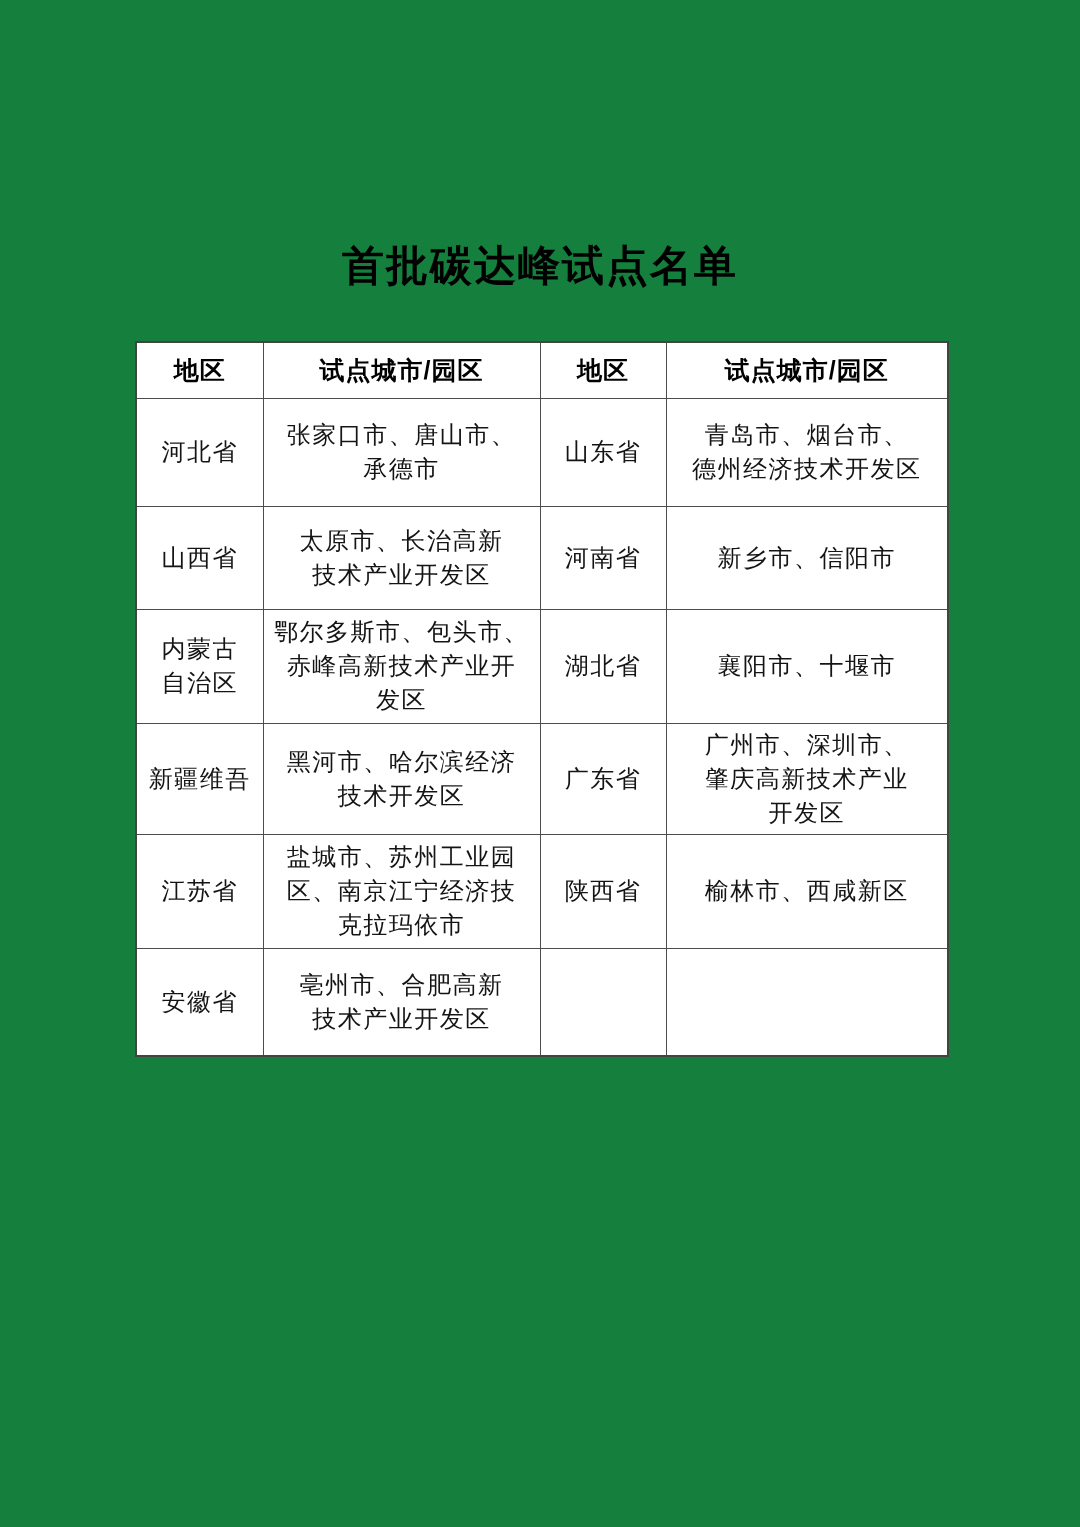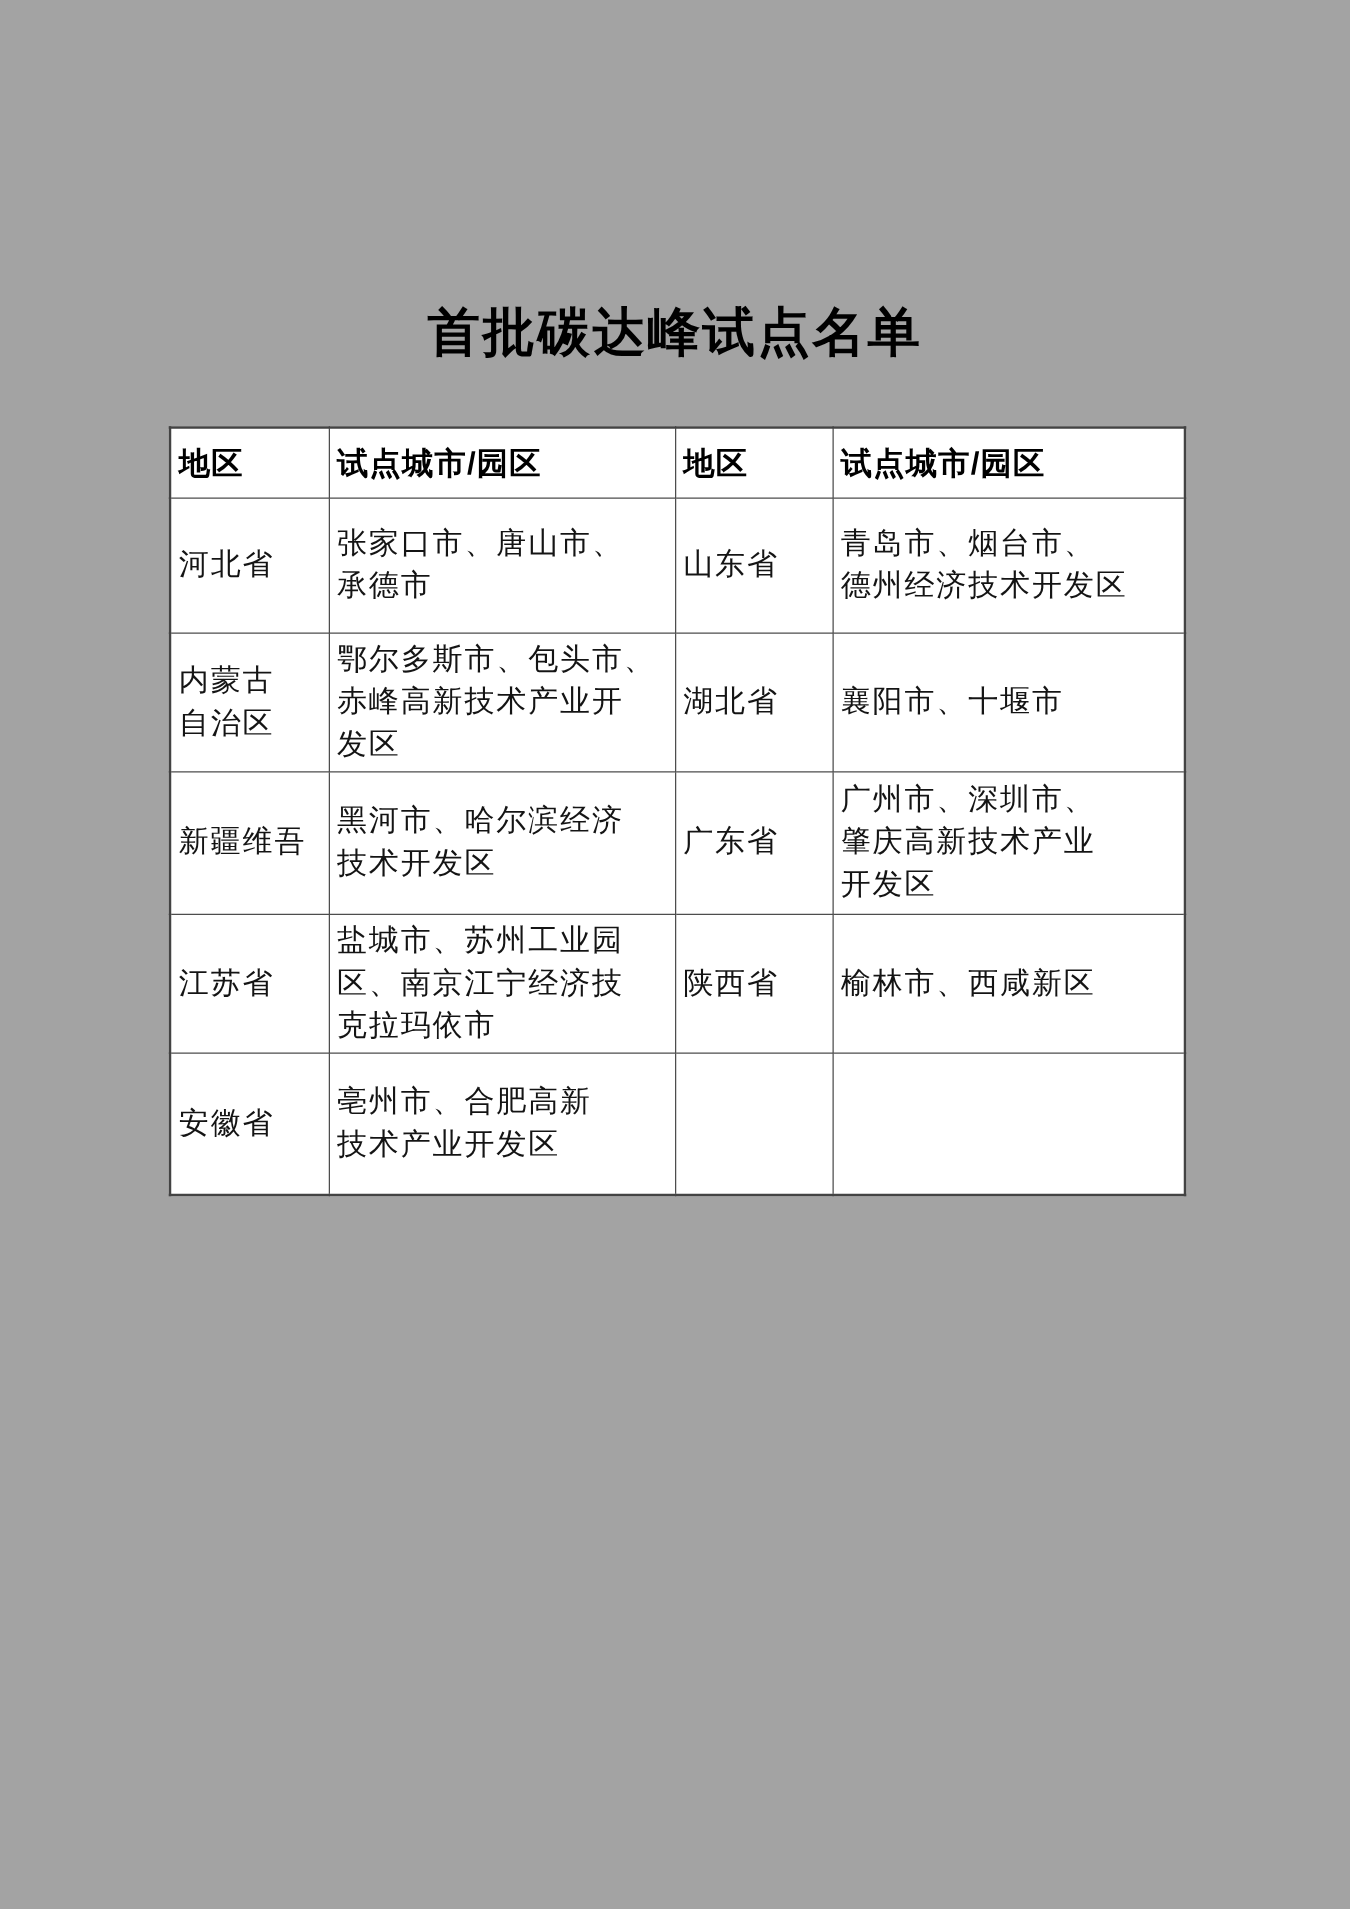--- a/index.html
+++ b/index.html
@@ -1,21 +1,21 @@
 <!DOCTYPE html>
 <html><head>
 <meta charset="utf-8">
 <style>
   * { margin: 0; padding: 0; box-sizing: border-box; }
   html, body { background: #ffffff; }
   .doc-page {
     position: relative;
     width: 1080px;
     height: 1527px;
-    background: #a3a3a3;
+    background: #15803d;
     overflow: hidden;
     font-family: "Liberation Serif", "DejaVu Serif", serif;
     color: #000000;
   }
   .doc-title {
     position: absolute;
     top: 238px;
     left: 0;
     width: 100%;
     text-align: center;
@@ -34,21 +34,21 @@
     table-layout: fixed;
     border: 2px solid #434343;
     background: #ffffff;
   }
   .pilot-table col.c1 { width: 127px; }
   .pilot-table col.c2 { width: 277px; }
   .pilot-table col.c3 { width: 126px; }
   .pilot-table col.c4 { width: 282px; }
   .pilot-table th, .pilot-table td {
     border: 1.5px solid #4d4d4d;
-    text-align: left;
+    text-align: center;
     vertical-align: middle;
     padding: 4px 6px;
     overflow: hidden;
   }
   .pilot-table th {
     font-family: "Liberation Sans", "DejaVu Sans", sans-serif;
     font-weight: 700;
     font-size: 25px;
     letter-spacing: 1px;
     color: #000000;
@@ -96,20 +96,27 @@
     <tbody>
       <tr>
         <td>河北省</td>
         <td>张家口市、唐山市、
 承德市</td>
         <td>山东省</td>
         <td>青岛市、烟台市、
 德州经济技术开发区</td>
       </tr>
       <tr>
+        <td>山西省</td>
+        <td>太原市、长治高新
+技术产业开发区</td>
+        <td>河南省</td>
+        <td>新乡市、信阳市</td>
+      </tr>
+      <tr>
         <td>内蒙古
 自治区</td>
         <td>鄂尔多斯市、包头市、
 赤峰高新技术产业开
 发区</td>
         <td>湖北省</td>
         <td>襄阳市、十堰市</td>
       </tr>
       <tr>
         <td>新疆维吾</td>

